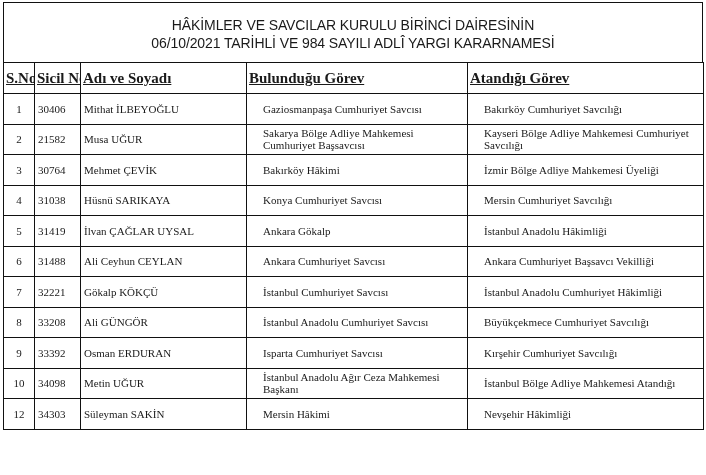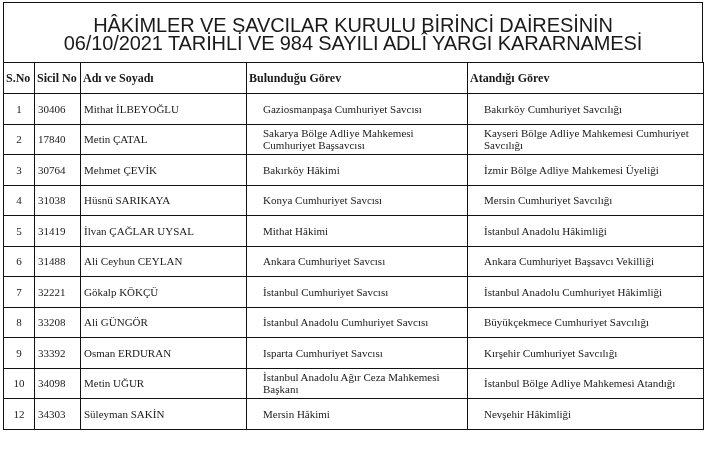--- a/index.html
+++ b/index.html
@@ -21,21 +21,21 @@
       top: 2px;
       width: 700px;
     }
     .title-box {
       border: 1.5px solid #111;
       border-bottom: none;
       height: 60px;
       box-sizing: border-box;
       text-align: center;
       font-family: "Liberation Sans", sans-serif;
-      font-size: 20px;
+      font-size: 14px;
       line-height: 18px;
       padding-top: 13px;
       color: #1a1a1a;
       letter-spacing: -0.1px;
     }
     .title-line { display: block; }
     table {
       border-collapse: collapse;
       width: 700px;
       table-layout: fixed;
@@ -47,22 +47,23 @@
       vertical-align: middle;
       text-align: left;
       font-weight: normal;
       line-height: 12px;
       overflow: hidden;
       white-space: nowrap;
       color: #1a1a1a;
     }
     th {
       font-weight: bold;
+      text-decoration: underline;
       height: 30px;
-      font-size: 12px;
+      font-size: 15px;
       padding-left: 2px;
     }
     td { height: 29.5px; }
     td.wrap { white-space: normal; padding-left: 16px; }
     .col-sno { width: 31px; }
     .col-sicil { width: 46px; }
     .col-name { width: 166px; }
     .col-bul { width: 221px; }
     .col-ata { width: 236px; }
     td.sno { text-align: center; }
@@ -95,22 +96,22 @@
     <tbody id="rows">
         <tr>
           <td class="sno">1</td>
           <td>30406</td>
           <td>Mithat İLBEYOĞLU</td>
           <td class="wrap">Gaziosmanpaşa Cumhuriyet Savcısı</td>
           <td class="wrap">Bakırköy Cumhuriyet Savcılığı</td>
         </tr>
         <tr>
           <td class="sno">2</td>
-          <td>17840</td>
-          <td>Metin ÇATAL</td>
+          <td>21582</td>
+          <td>Musa UĞUR</td>
           <td class="wrap">Sakarya Bölge Adliye Mahkemesi Cumhuriyet Başsavcısı</td>
           <td class="wrap">Kayseri Bölge Adliye Mahkemesi Cumhuriyet Savcılığı</td>
         </tr>
         <tr>
           <td class="sno">3</td>
           <td>30764</td>
           <td>Mehmet ÇEVİK</td>
           <td class="wrap">Bakırköy Hâkimi</td>
           <td class="wrap">İzmir Bölge Adliye Mahkemesi Üyeliği</td>
         </tr>
@@ -118,21 +119,21 @@
           <td class="sno">4</td>
           <td>31038</td>
           <td>Hüsnü SARIKAYA</td>
           <td class="wrap">Konya Cumhuriyet Savcısı</td>
           <td class="wrap">Mersin Cumhuriyet Savcılığı</td>
         </tr>
         <tr>
           <td class="sno">5</td>
           <td>31419</td>
           <td>İlvan ÇAĞLAR UYSAL</td>
-          <td class="wrap">Mithat Hâkimi</td>
+          <td class="wrap">Ankara Gökalp</td>
           <td class="wrap">İstanbul Anadolu Hâkimliği</td>
         </tr>
         <tr>
           <td class="sno">6</td>
           <td>31488</td>
           <td>Ali Ceyhun CEYLAN</td>
           <td class="wrap">Ankara Cumhuriyet Savcısı</td>
           <td class="wrap">Ankara Cumhuriyet Başsavcı Vekilliği</td>
         </tr>
         <tr>

